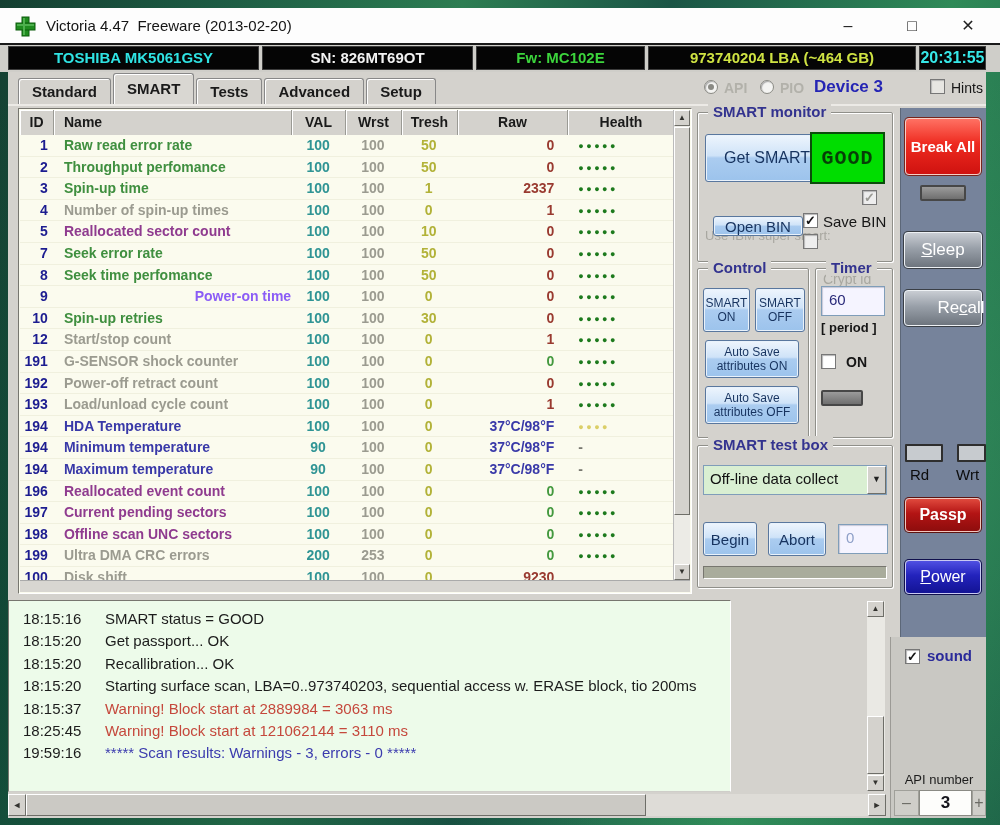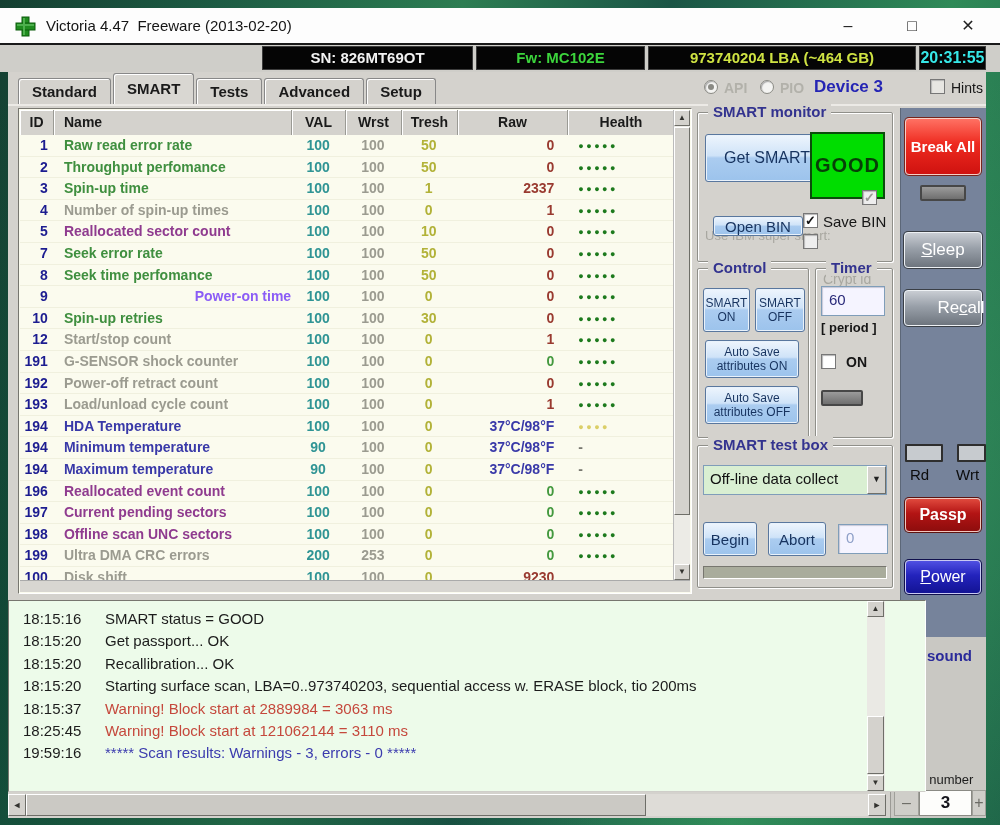--- a/index.html
+++ b/index.html
@@ -71,21 +71,21 @@
   .btn-navy { background:linear-gradient(#5050e2,#2323bc 45%,#131394); border:1px solid #c9c9f2; box-shadow:0 0 0 1px #10104d; font-size:16px; font-weight:normal; }
   .ledlight { position:absolute; background:#c7cbcf; border:2px solid #2e2e2e; border-radius:1px; }
   .sbarlabel { position:absolute; font-size:15px; color:#0c0c0c; }
   
   .brpanel { position:absolute; left:882px; top:565px; width:96px; height:181px; background:#c9c8c3; border-left:1px solid #9b9a95; }
   .soundlabel { position:absolute; font-size:15px; font-weight:bold; color:#2a2a9a; }
   .apilabel { position:absolute; font-size:13px; color:#1c1c1c; }
   .stepbtn { position:absolute; height:26px; background:#cfcec9; border:1px solid #a0a09a; color:#6b6b65; font-size:16px; text-align:center; line-height:24px; cursor:pointer; }
   .stepval { position:absolute; height:26px; background:#fdfdfb; border:1px solid #8a8a84; font-size:17px; font-weight:bold; color:#15151c; text-align:center; line-height:24px; }
   
-  .logbox { position:absolute; left:0; top:528px; width:918px; height:192px; background:#edfbea; border:1px solid; border-color:#77766f #ffffff #cfcec9 #77766f; padding:7px 8px 0 14px; }
+  .logbox { position:absolute; left:0; top:528px; width:723px; height:192px; background:#edfbea; border:1px solid; border-color:#77766f #ffffff #cfcec9 #77766f; padding:7px 8px 0 14px; }
   .logline { display:flex; height:22.4px; font-size:15px; line-height:22px; white-space:nowrap; }
   .ltime { width:82px; color:#1c1c1c; }
   .ltext { flex:1; overflow:hidden; }
   .logvscroll { position:absolute; left:859px; top:529px; width:18px; height:190px; background:#eae9e4; }
   .loghscroll { position:absolute; left:0; top:722px; width:878px; height:22px; background:#dedcd7; }
   .harrow { position:absolute; top:0; width:18px; height:22px; background:#d4d2cd; border:1px solid; border-color:#fff #6e6e68 #6e6e68 #fff; font-size:9px; text-align:center; line-height:20px; color:#33332f; cursor:pointer; }
   .hthumb { position:absolute; left:18px; top:0; width:620px; height:22px; background:#cbc9c4; border:1px solid; border-color:#fff #6e6e68 #6e6e68 #fff; cursor:pointer; }
   u { text-decoration:underline; }
 </style>
 </head>
@@ -100,20 +100,21 @@
       <rect x="8" y="2" width="2" height="17" fill="#4db04d"></rect>
       <rect x="2" y="8" width="17" height="2" fill="#4db04d"></rect>
     </svg>
     <span class="title-text">Victoria 4.47  Freeware (2013-02-20)</span>
     <span class="wctl" style="left:826px;">–</span>
     <span class="wctl" style="left:890px;">□</span>
     <span class="wctl" style="left:946px;">✕</span>
   </div>
 
   <div class="infobar">
+    <div class="seg" style="left: 8px; width: 251px; color: rgb(47, 227, 227);">TOSHIBA MK5061GSY</div>
     <div class="seg" style="left: 262px; width: 211px; color: rgb(242, 242, 242);">SN: 826MT69OT</div>
     <div class="seg" style="left: 476px; width: 169px; color: rgb(60, 212, 60);">Fw: MC102E</div>
     <div class="seg" style="left: 648px; width: 268px; color: rgb(207, 227, 67);">973740204 LBA (~464 GB)</div>
     <div class="seg" style="left: 919px; width: 67px; font-size: 16px; color: rgb(54, 232, 232);">20:31:55</div>
   </div>
 
   <div class="app">
     <div class="tabline"></div>
     <div class="tabstrip">
         <div class="tab">Standard</div>
@@ -339,21 +340,21 @@
         <div class="sthumb" style="top:17px;height:388px;"></div>
         <div class="sbtn" style="bottom:0;top:auto;">▼</div>
       </div>
       <div class="hstrip"></div>
     </div>
 
     <div class="groupbox" style="left:689px;top:40px;width:196px;height:150px;">
       <span class="glabel">SMART monitor</span>
     </div>
     <div class="btn-blue" style="left:697px;top:62px;width:124px;height:48px;font-size:16px;">Get SMART</div>
-    <div class="goodbox" style="left: 802px; top: 60px; width: 75px; height: 67px; background: rgb(0, 221, 0);">GOOD</div>
+    <div class="goodbox" style="left: 802px; top: 60px; width: 75px; height: 52px; background: rgb(0, 221, 0); font-family: Liberation Mono, monospace;">GOOD</div>
     <span class="disabledtxt" style="left:697px;top:120px;">Use IBM super smart:</span>
     <span class="cb dimmed" style="left:854px;top:118px;">✓</span>
     <div class="btn-blue" style="left:697px;top:144px;width:90px;height:20px;font-size:15px;margin-left:8px;">Open BIN</div>
     <span class="cb" style="left:795px;top:141px;">✓</span>
     <span class="plainlabel" style="left:815px;top:141px;font-size:15px;">Save BIN</span>
     <span class="cb dimmed" style="left:795px;top:162px;"></span>
     <span class="disabledtxt" style="left:815px;top:163px;font-size:14px;">Crypt id</span>
 
     <div class="groupbox" style="left:689px;top:196px;width:112px;height:170px;">
       <span class="glabel">Control</span>

